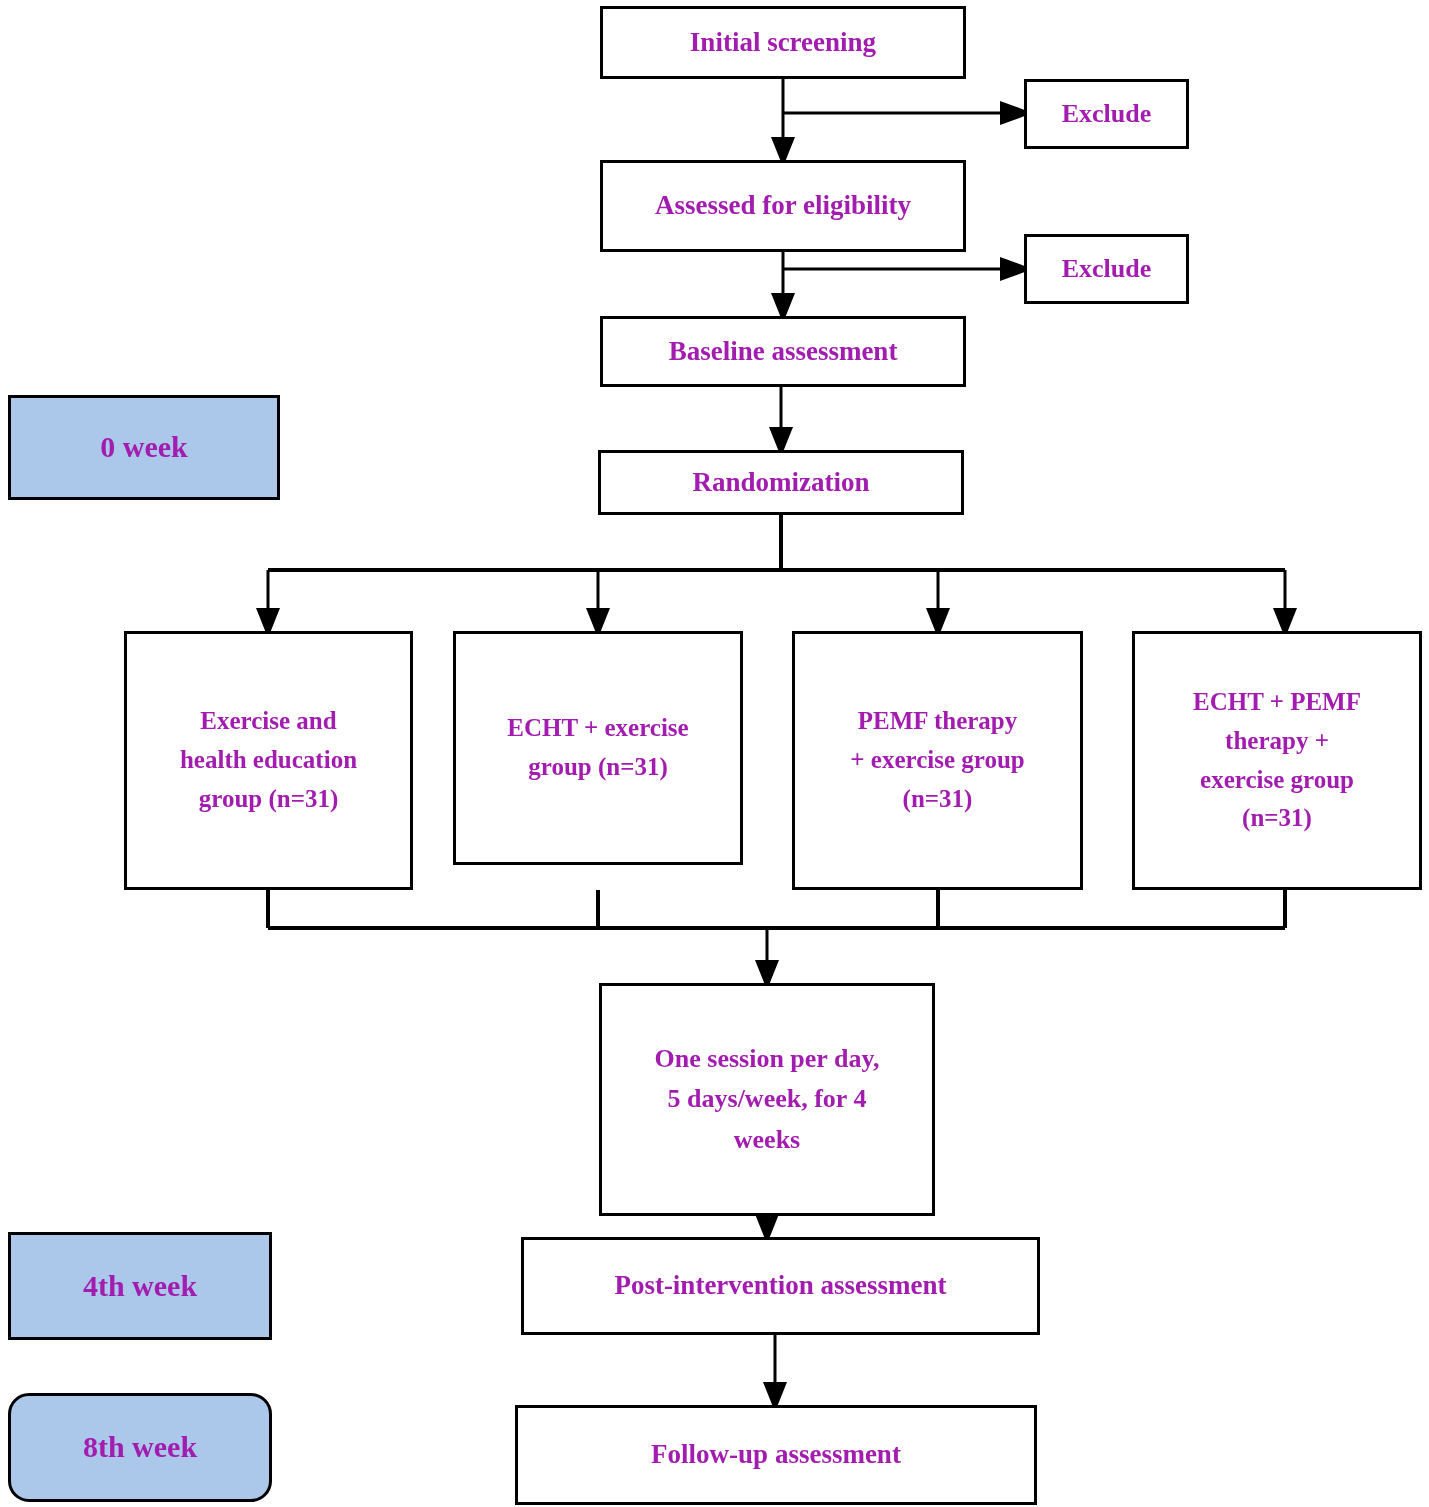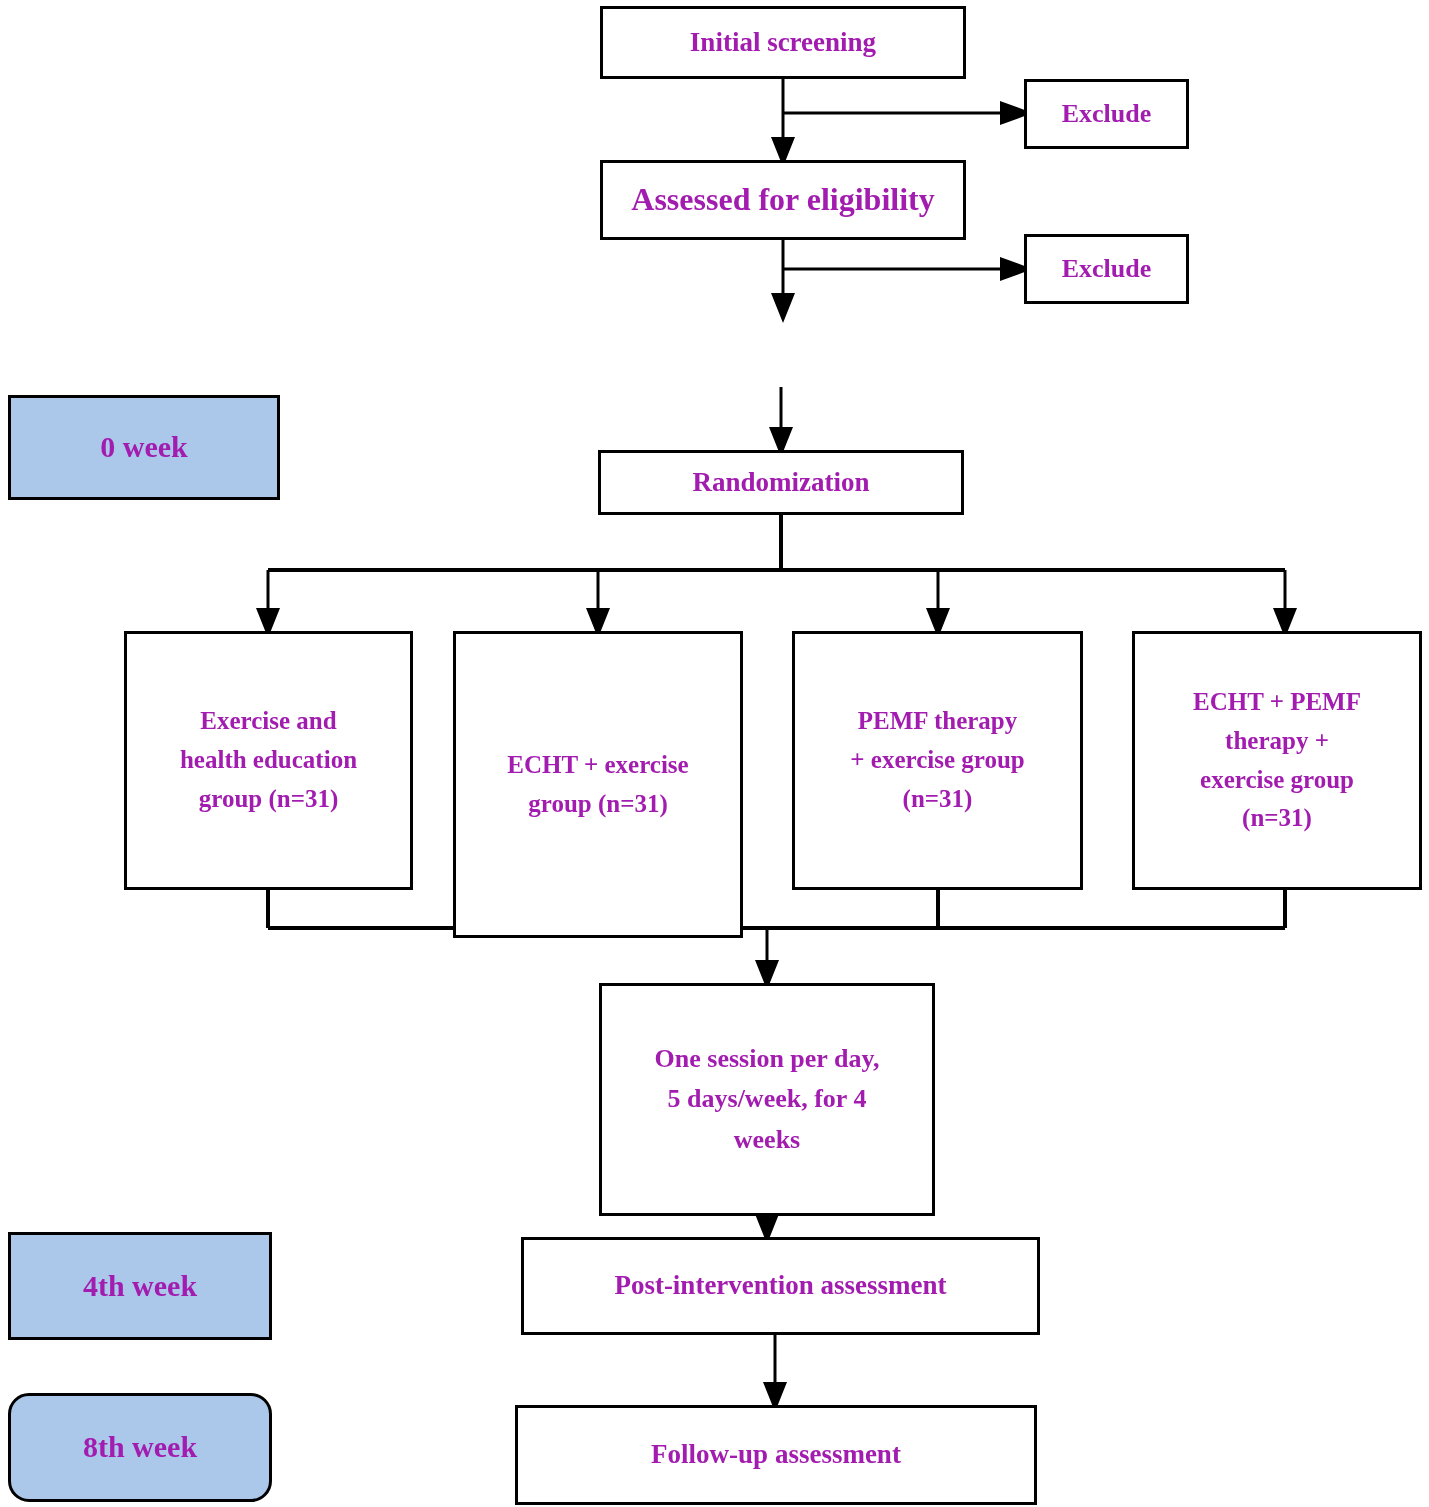--- a/index.html
+++ b/index.html
@@ -42,27 +42,27 @@
   }
   .node .txt {
     display: block;
     width: 100%;
     white-space: pre-line;
   }
 
   
   #n-initial-screening { left: 600px; top: 6px;  width: 366px; height: 73px;  font-size: 27px; }
   #n-exclude-1        { left: 1024px; top: 79px; width: 165px; height: 70px;  font-size: 26px; }
-  #n-assessed         { left: 600px; top: 160px; width: 366px; height: 80px;  font-size: 32px; }
+  #n-assessed         { left: 600px; top: 160px; width: 366px; height: 92px;  font-size: 27px; }
   #n-exclude-2        { left: 1024px; top: 234px;width: 165px; height: 70px;  font-size: 26px; }
   #n-baseline         { left: 600px; top: 316px; width: 366px; height: 71px;  font-size: 27px; }
   #n-randomization    { left: 598px; top: 450px; width: 366px; height: 65px;  font-size: 27px; }
 
   #n-group-1 { left: 124px;  top: 631px; width: 289px; height: 259px; font-size: 25px; }
-  #n-group-2 { left: 453px;  top: 631px; width: 290px; height: 307px; font-size: 25px; }
+  #n-group-2 { left: 453px;  top: 631px; width: 290px; height: 234px; font-size: 25px; }
   #n-group-3 { left: 792px;  top: 631px; width: 291px; height: 259px; font-size: 25px; }
   #n-group-4 { left: 1132px; top: 631px; width: 290px; height: 259px; font-size: 25px; }
 
   #n-session   { left: 599px; top: 983px;  width: 336px; height: 233px; font-size: 26px; }
   #n-post      { left: 515px; top: 1237px; width: 519px; height: 98px;  font-size: 27px; margin-left: 6px; }
   #n-followup  { left: 515px; top: 1405px; width: 522px; height: 100px; font-size: 27px; }
 
   #n-week-0 { left: 8px; top: 395px;  width: 272px; height: 105px; font-size: 30px; }
   #n-week-4 { left: 8px; top: 1232px; width: 264px; height: 108px; font-size: 30px; }
   #n-week-8 { left: 8px; top: 1393px; width: 264px; height: 109px; font-size: 30px; border-radius: 21px; }
@@ -121,20 +121,23 @@
   </div>
 
   <div class="node" id="n-assessed">
     <span class="txt">Assessed for eligibility</span>
   </div>
 
   <div class="node" id="n-exclude-2">
     <span class="txt">Exclude</span>
   </div>
 
+  <div class="node" id="n-baseline">
+    <span class="txt">Baseline assessment</span>
+  </div>
 
   <div class="node" id="n-randomization">
     <span class="txt">Randomization</span>
   </div>
 
   <div class="node" id="n-group-1">
     <span class="txt">Exercise and
 health education
 group (n=31)</span>
   </div>

